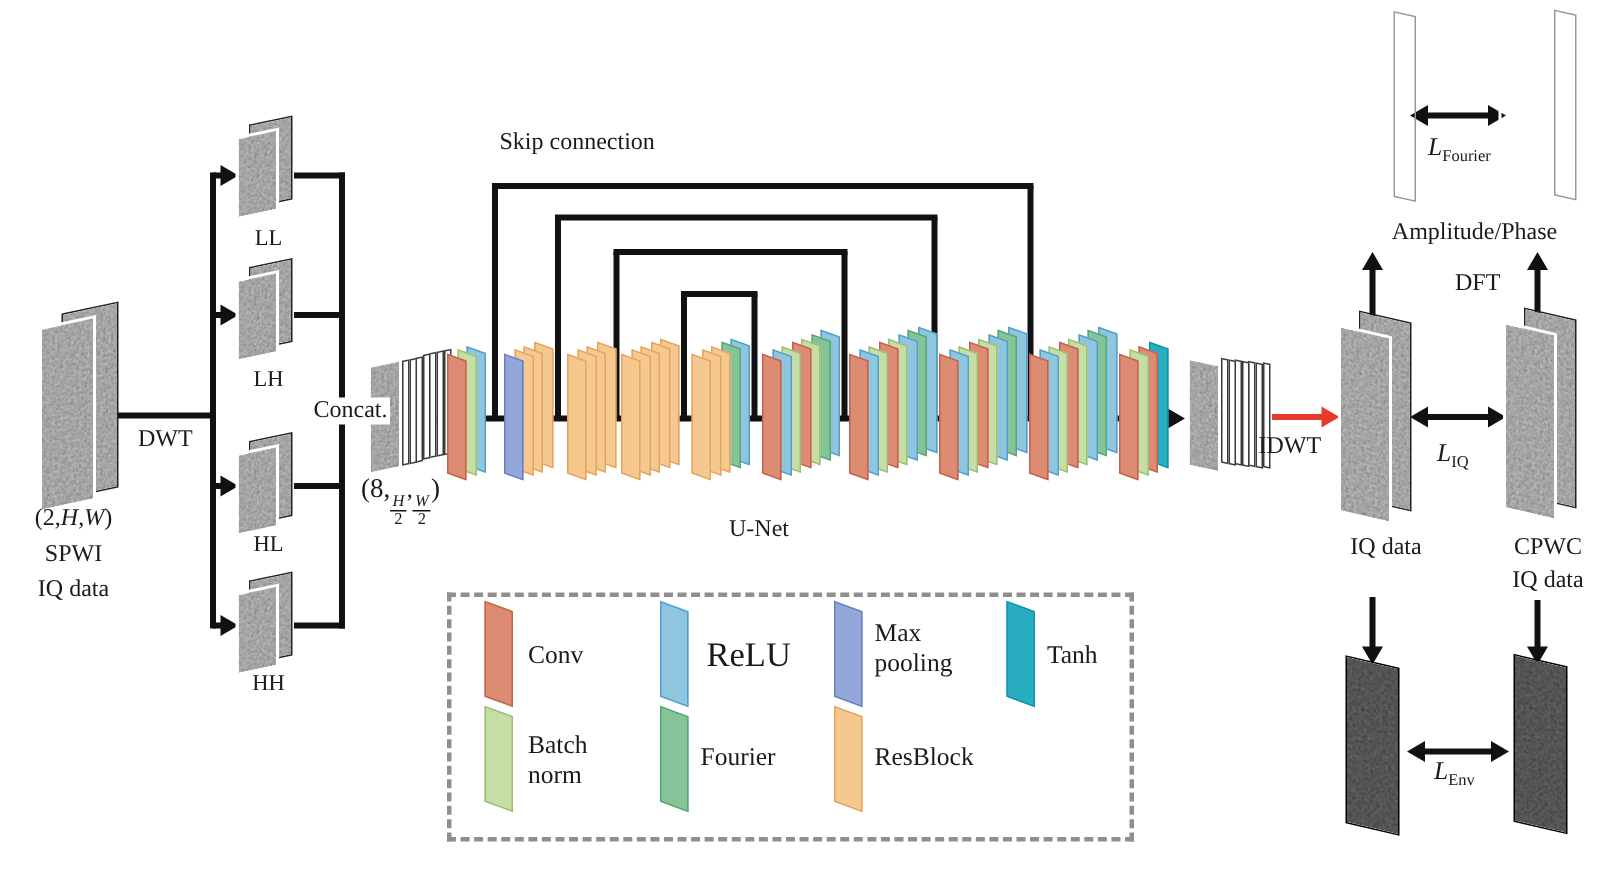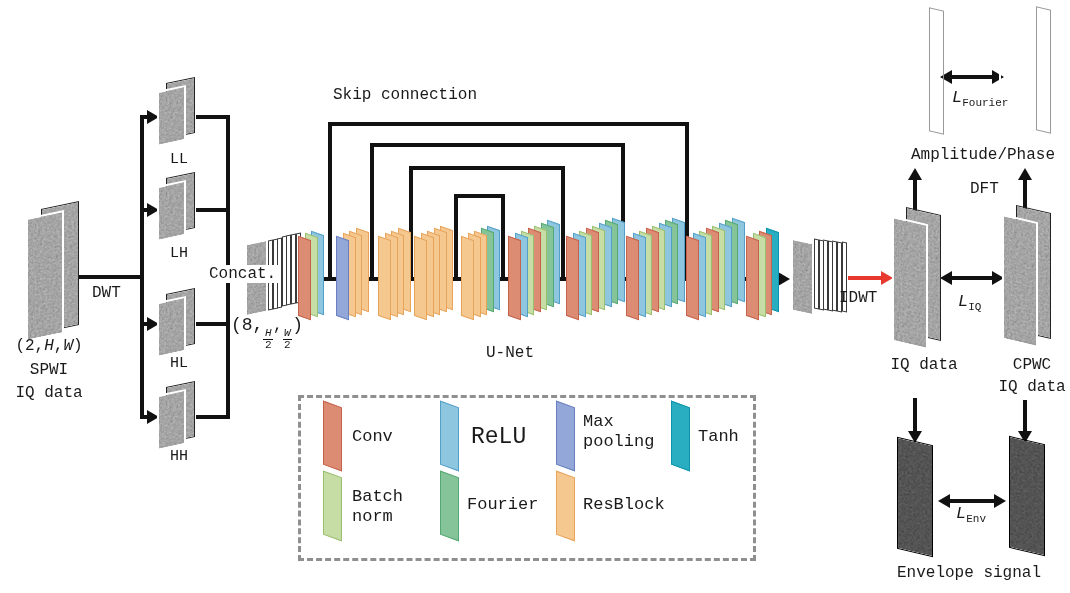--- a/index.html
+++ b/index.html
@@ -1,17 +1,17 @@
 <!DOCTYPE html>
 <html><head>
 <meta charset="utf-8">
 <style>
   html,body{margin:0;padding:0;background:#fff;}
   #stage{position:relative;width:1070px;height:593px;background:#fff;overflow:hidden;
-         font-family:Liberation Mono, monospace;color:#1a1a1a;}
+         font-family:Liberation Serif, serif;color:#1a1a1a;}
   .lbl{position:absolute;font-size:16px;line-height:1.15;white-space:nowrap;z-index:10;}
   .ctr{text-align:center;white-space:normal;}
   .it{font-style:italic;}
   .hline,.vline{position:absolute;background:#111;z-index:2;}
   .head{position:absolute;width:0;height:0;z-index:3;}
   .plate{position:absolute;box-sizing:border-box;}
   .panel{position:absolute;box-sizing:border-box;overflow:hidden;}
   .panel svg{display:block;width:100%;height:100%;}
   .frac{display:inline-flex;flex-direction:column;vertical-align:-0.5em;line-height:1.05;
         font-size:11px;text-align:center;}
@@ -85,21 +85,20 @@
       </span><span style="font-size:18px;">)</span></div>
 
   <div class="lbl" style="left:839px;top:289px;">IDWT</div>
 
   <div class="lbl ctr" style="left:854px;top:356px;width:140px;">IQ data</div>
   <div class="lbl ctr" style="left:962px;top:356px;width:140px;">CPWC</div>
   <div class="lbl ctr" style="left:962px;top:378px;width:140px;">IQ data</div>
 
   <div class="lbl" style="left:970px;top:180px;font-size:16px;">DFT</div>
   <div class="lbl ctr" style="left:883px;top:146px;width:200px;">Amplitude/Phase</div>
-  <div class="lbl ctr" style="left:869px;top:564px;width:200px;">Envelope signal</div>
 
   <div class="loss" style="left:952px;top:88px;"><i>L</i><sub>Fourier</sub></div>
   <div class="loss" style="left:958px;top:292px;"><i>L</i><sub>IQ</sub></div>
   <div class="loss" style="left:956px;top:504px;"><i>L</i><sub>Env</sub></div>
 
   <div style="position:absolute;left:298px;top:395px;width:452px;height:160px;border:3px dashed #8f8f8f;z-index:1;"></div>
 
   <div id="wires">
       <div class="hline" style="left: 66px; top: 275.25px; width: 76px; height: 3.5px; background: rgb(17, 17, 17);"></div>
       <div class="vline" style="left: 140.25px; top: 115px; width: 3.5px; height: 304px;"></div>

